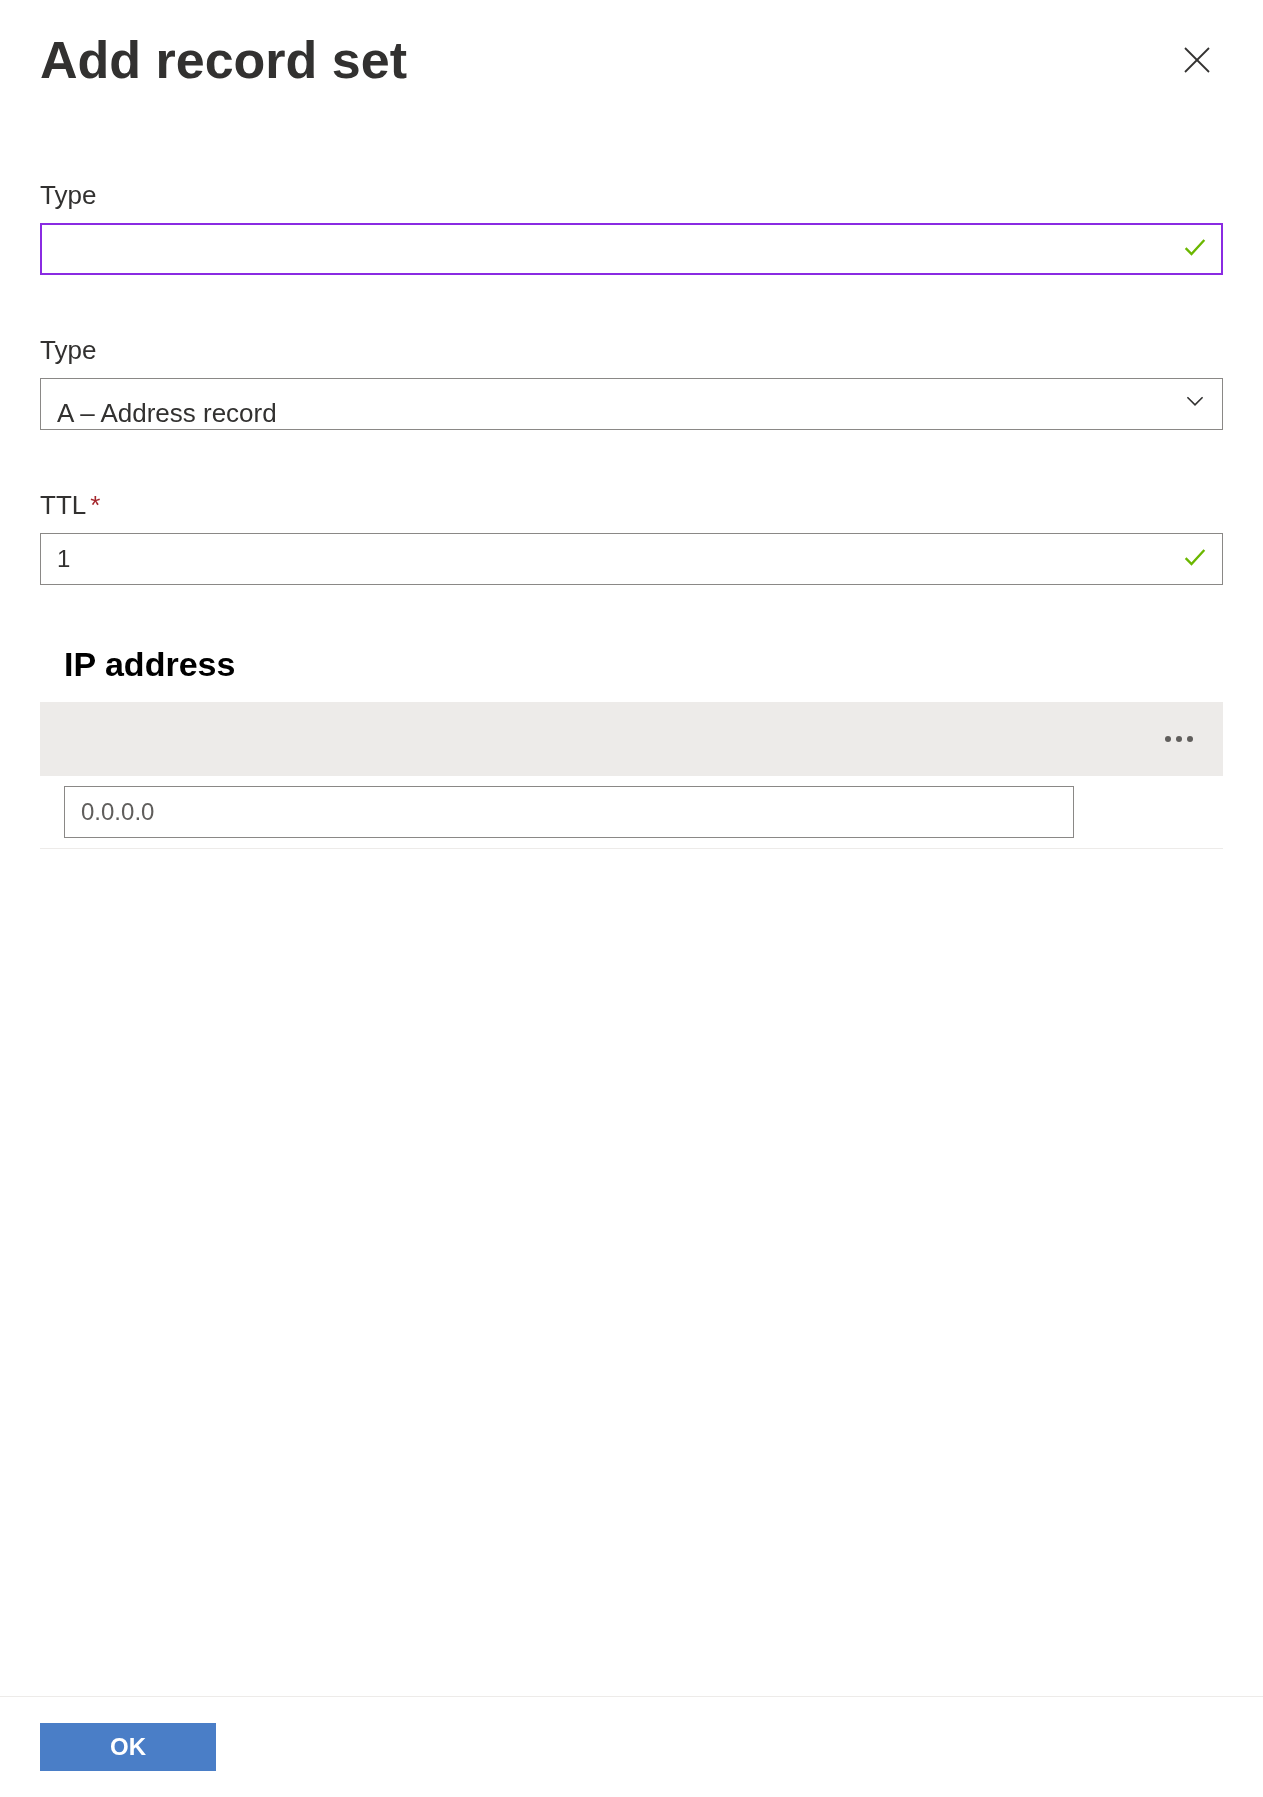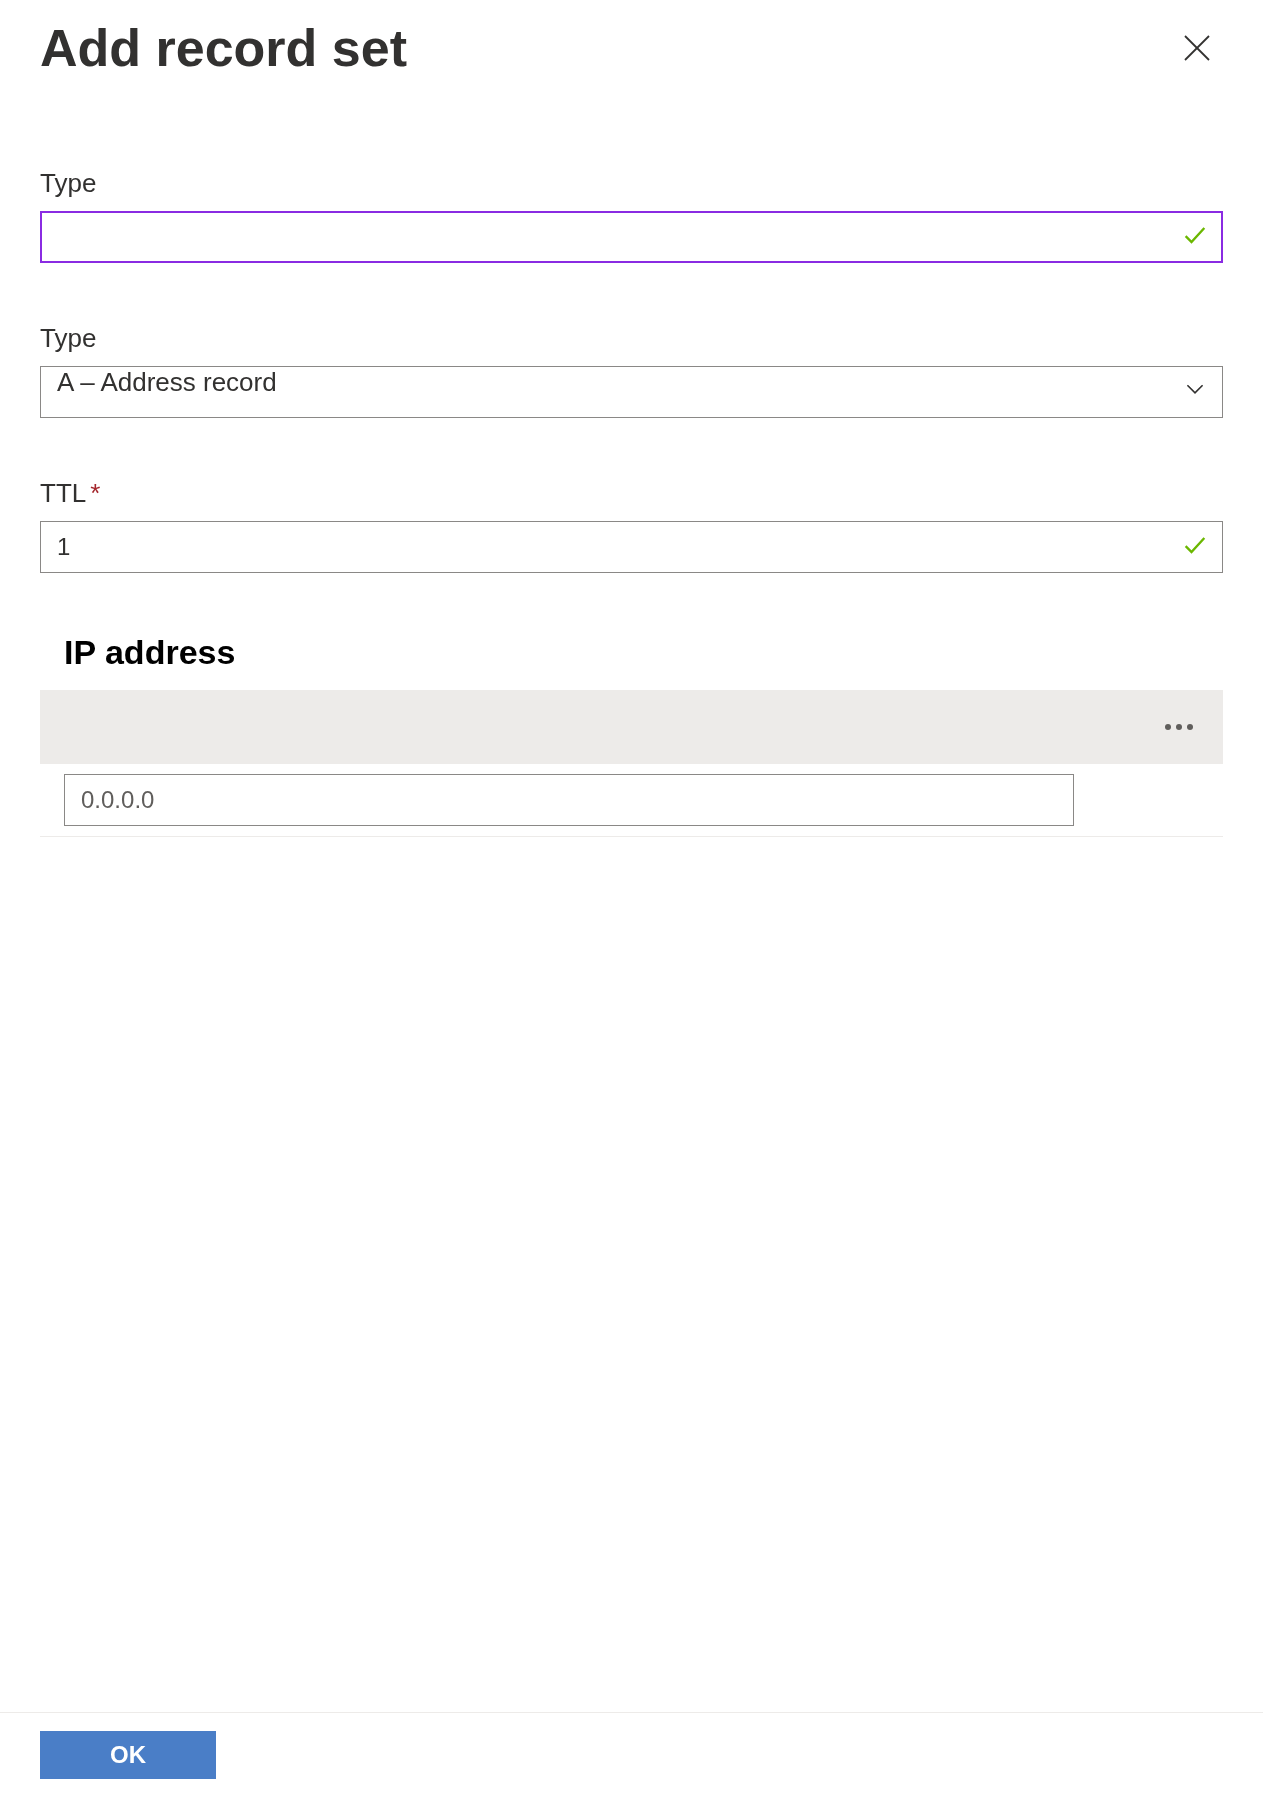--- a/index.html
+++ b/index.html
@@ -14,20 +14,21 @@
       height: 1797px;
       position: relative;
       display: flex;
       flex-direction: column;
     }
     .panel-header {
       display: flex;
       justify-content: space-between;
       align-items: center;
       padding: 18px 40px 0 40px;
+      margin-top: 12px;
     }
     .panel-title {
       font-size: 52px;
       font-weight: 600;
       color: #323130;
     }
     .close-btn {
       cursor: pointer;
       padding: 8px;
       display: flex;
@@ -82,21 +83,21 @@
     .select-box {
       width: 100%;
       height: 52px;
       border: 1px solid #8a8886;
       padding: 0 50px 0 16px;
       font-size: 26px;
       color: #323130;
       background: #ffffff;
       cursor: pointer;
       display: flex;
-      align-items: flex-start;
+      align-items: flex-end;
       position: relative;
     }
     .select-chevron {
       position: absolute;
       right: 14px;
       top: 50%;
       transform: translateY(-50%);
       pointer-events: none;
     }
     .select-chevron svg {
@@ -162,21 +163,21 @@
       font-size: 24px;
       color: #605e5c;
       outline: none;
       background: #ffffff;
     }
     .ip-input::placeholder {
       color: #605e5c;
     }
     .footer {
       border-top: 1px solid #edebe9;
-      padding: 18px 40px;
+      padding: 26px 40px;
     }
     .ok-button {
       background: #4a7ec7;
       color: #ffffff;
       border: none;
       width: 176px;
       height: 48px;
       font-size: 24px;
       font-weight: 600;
       cursor: pointer;

